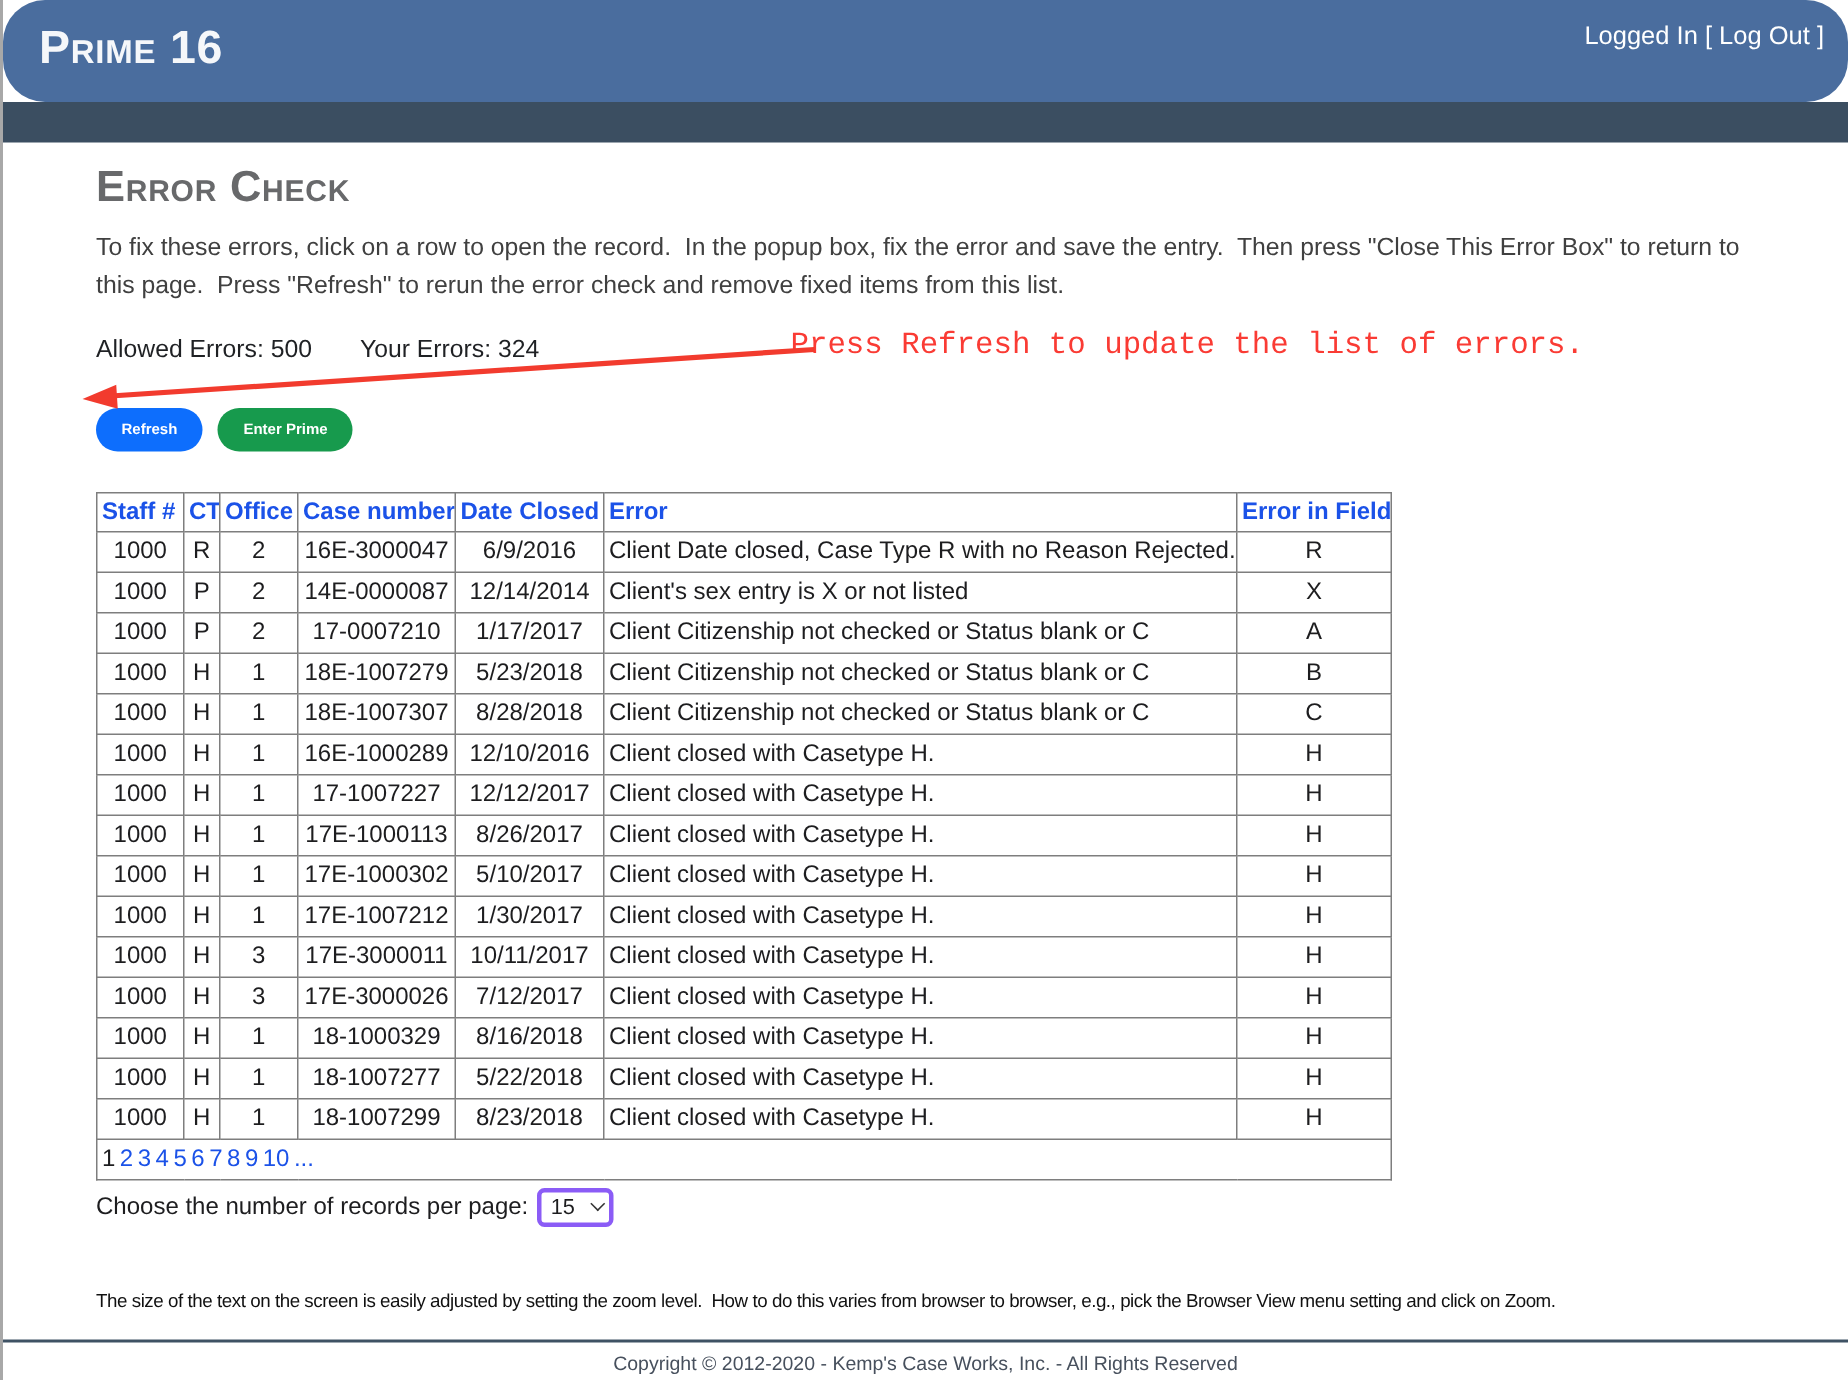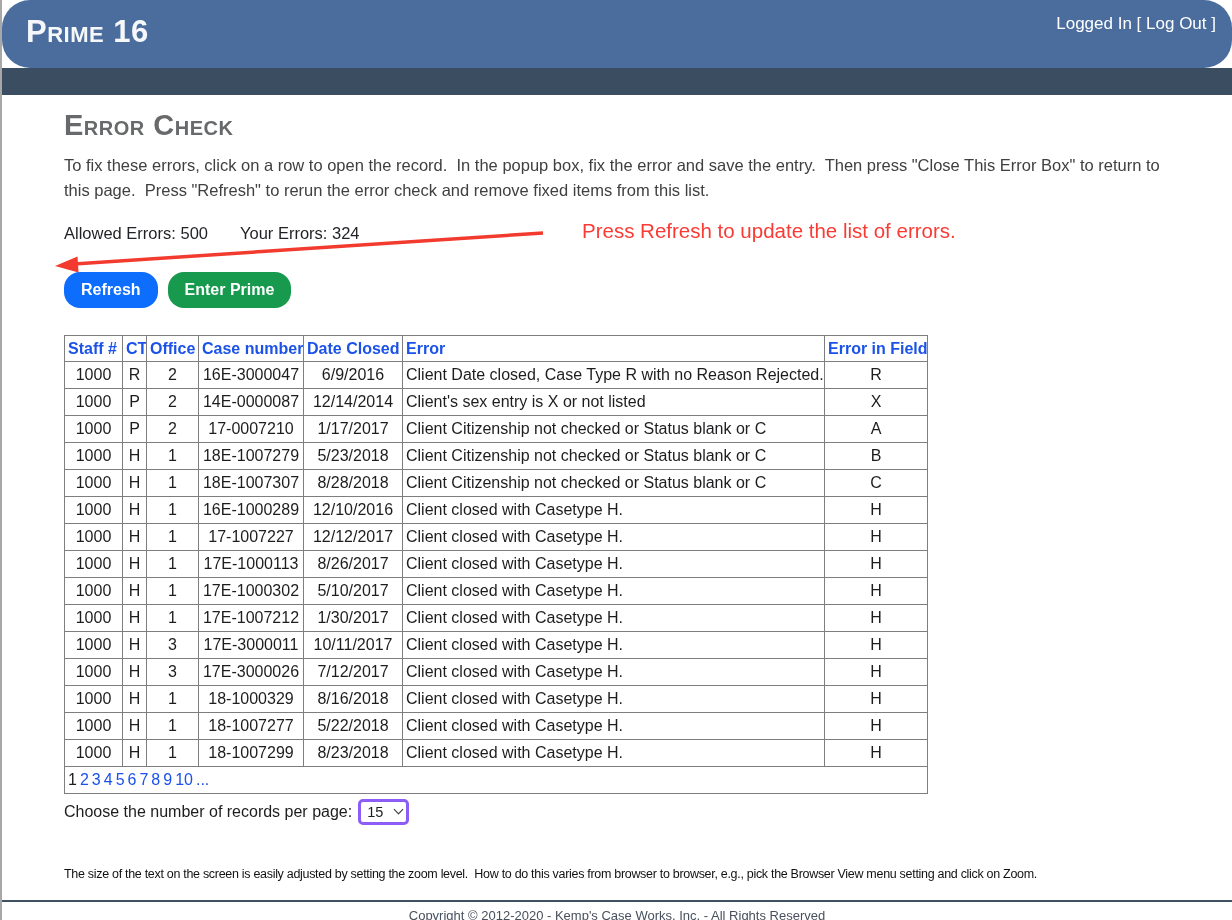--- a/index.html
+++ b/index.html
@@ -66,35 +66,36 @@
     display: flex;
     gap: 32px;
     white-space: pre;
   }
   .buttons-row { margin-top: 29px; display: flex; gap: 10px; }
   .btn {
     border: none;
     border-radius: 16px;
     color: #ffffff;
     font-family: "Liberation Sans", sans-serif;
-    font-size: 16px;
+    font-size: 10px;
     font-weight: bold;
     padding: 9px 17px;
     cursor: pointer;
   }
   .btn-refresh { background: #0d6efd; }
   .btn-enter { background: #179a4d; }
 
   .annotation {
     position: absolute;
-    left: 580px;
+    left: 525px;
     top: 110px;
     font-size: 20.5px;
     color: #fa3b34;
     white-space: pre;
+    font-family: Liberation Mono, monospace;
   }
   .arrow-overlay {
     position: absolute;
     left: 0; top: 0;
     width: 1232px; height: 500px;
     pointer-events: none;
   }
 
   
   table.error-table {

